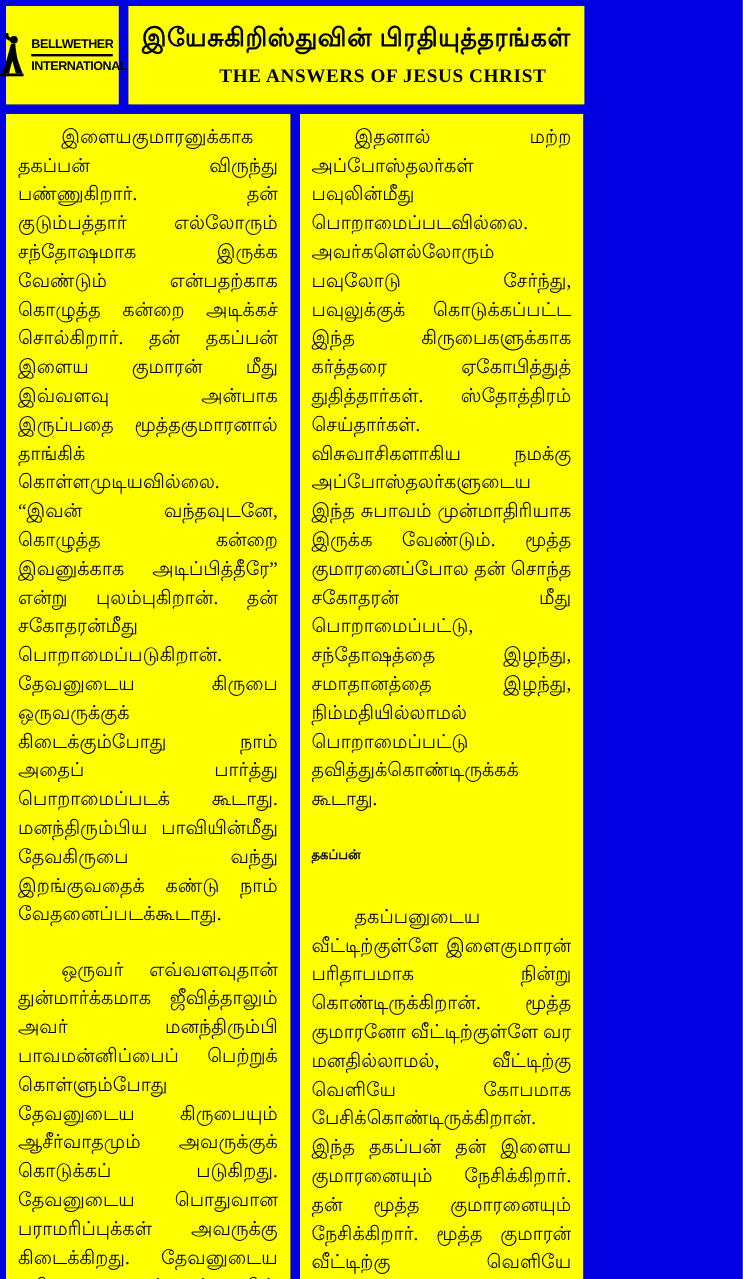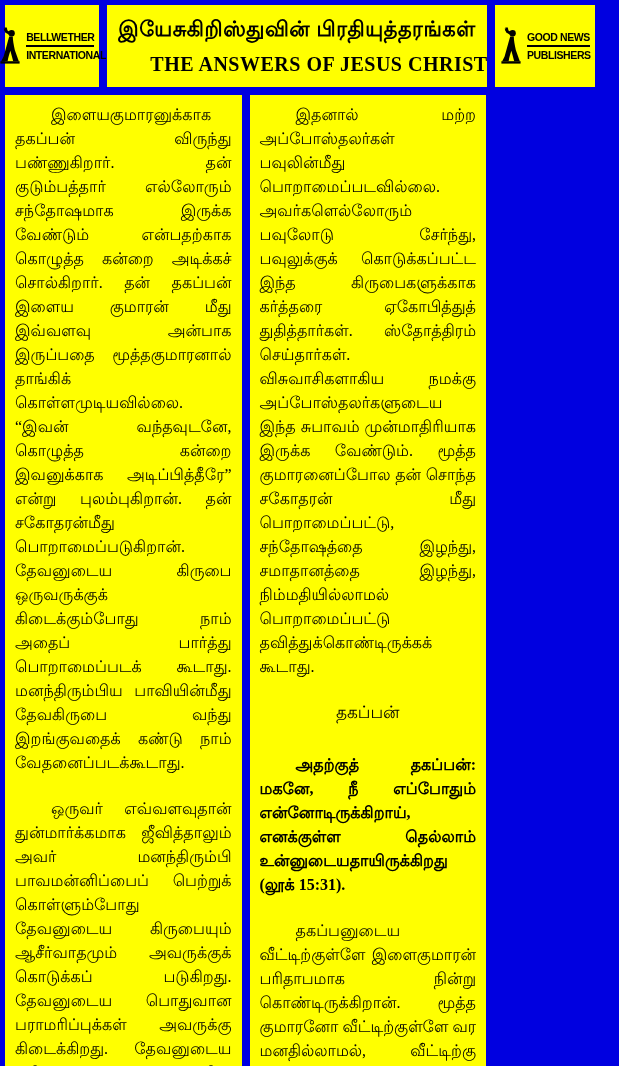--- a/index.html
+++ b/index.html
@@ -38,21 +38,21 @@
   .underlined{border-bottom:2px solid #000;padding-bottom:1px;margin-bottom:2px;}
   .title-box{
     display:flex;flex-direction:column;align-items:center;justify-content:center;
     gap:9px;padding:4px 24px;
   }
   .title-tamil{
     font-weight:bold;font-size:21px;color:#000;white-space:nowrap;letter-spacing:0.5px;
   }
   .title-english{
     font-family:"Liberation Serif","DejaVu Serif",serif;
-    font-weight:bold;font-size:20px;color:#000;white-space:nowrap;letter-spacing:0.5px;margin-left:44px;
+    font-weight:bold;font-size:16px;color:#000;white-space:nowrap;letter-spacing:0.5px;margin-left:44px;
   }
   
   .content{
     margin-top:8px;
     flex:1 1 auto;
     display:grid;grid-template-columns:1fr 1fr;gap:8px;
   }
   .column{
     padding:8px 10px;
     color:#000;
@@ -61,21 +61,21 @@
   }
   .column p{
     margin:0 0 22px 0;
     text-align:justify;
     text-indent:36px;
     font-family:Liberation Serif, serif;
   }
   .column p:last-child{margin-bottom:0;}
   .verse{font-weight:bold;}
   .section-heading{
-    font-size:17px;font-weight:normal;margin:4px 0 28px 0;text-indent:0;text-align:center;
+    font-size:11px;font-weight:bold;margin:4px 0 28px 0;text-indent:0;
   }
 </style>
 </head>
 <body>
 
 <div class="page">
 
   <div class="header">
 
     <div class="box logo-box">
@@ -94,50 +94,32 @@
         <span class="logo-line underlined">BELLWETHER</span>
         <span class="logo-line">INTERNATIONAL</span>
       </span>
     </div>
 
     <div class="box title-box">
       <div class="title-tamil">இயேசுகிறிஸ்துவின் பிரதியுத்தரங்கள்</div>
       <div class="title-english">THE ANSWERS OF JESUS CHRIST</div>
     </div>
 
-    <div class="box logo-box">
-      <span class="figure">
-        <svg viewBox="0 0 30 46" width="24" height="38" aria-hidden="true">
-          <g fill="#000">
-            <circle cx="17" cy="7" r="4"></circle>
-            <path d="M14 5 L7 1 L9 6 L14 9 Z"></path>
-            <path d="M8 0 L11 0 L12 5 L8 4 Z"></path>
-            <path d="M14 11 C12 18 10 26 7 36 L4 42 L12 42 C13 37 14 33 15.5 29 C16.5 33 18 38 19 42 L26 42 L21 28 C19.5 21 18.5 15 18.5 11 Z"></path>
-            <rect x="3" y="42" width="24" height="3"></rect>
-          </g>
-        </svg>
-      </span>
-      <span class="logo-text">
-        <span class="logo-line underlined">GOOD NEWS</span>
-        <span class="logo-line">PUBLISHERS</span>
-      </span>
-    </div>
 
   </div>
 
   <div class="content">
 
     <div class="box column">
       <p>இளையகுமாரனுக்காக தகப்பன் விருந்து பண்ணுகிறார். தன் குடும்பத்தார் எல்லோரும் சந்தோஷமாக இருக்க வேண்டும் என்பதற்காக கொழுத்த கன்றை அடிக்கச் சொல்கிறார். தன் தகப்பன் இளைய குமாரன் மீது இவ்வளவு அன்பாக இருப்பதை மூத்தகுமாரனால் தாங்கிக் கொள்ளமுடியவில்லை. “இவன் வந்தவுடனே, கொழுத்த கன்றை இவனுக்காக அடிப்பித்தீரே” என்று புலம்புகிறான். தன் சகோதரன்மீது பொறாமைப்படுகிறான். தேவனுடைய கிருபை ஒருவருக்குக் கிடைக்கும்போது நாம் அதைப் பார்த்து பொறாமைப்படக் கூடாது. மனந்திரும்பிய பாவியின்மீது தேவகிருபை வந்து இறங்குவதைக் கண்டு நாம் வேதனைப்படக்கூடாது.</p>
       <p>ஒருவர் எவ்வளவுதான் துன்மார்க்கமாக ஜீவித்தாலும் அவர் மனந்திரும்பி பாவமன்னிப்பைப் பெற்றுக் கொள்ளும்போது தேவனுடைய கிருபையும் ஆசீர்வாதமும் அவருக்குக் கொடுக்கப் படுகிறது. தேவனுடைய பொதுவான பராமரிப்புக்கள் அவருக்கு கிடைக்கிறது. தேவனுடைய புதிய உடன்படிக்கையின் ஆசீர்வாதங்கள் அவருக்கு தாராளமாக கொடுக்கப்படுகிறது. மனந்திரும்பிய ஒரு பாவி தேவனால் ஆசீர்வதிக்கப்படுவதைப் பார்த்து நாம் பொறாமைப்படக்கூடாது. தேவனுடைய கிருபையின் வரங்கள் அப்படிப்பட்டவர்களுக்குக் கிடைக்கும்போது நாம் வேதனையோடு புலம்பக்கூடாது.</p>
       <p>அப்போஸ்தலர் பவுல் மனந்திரும்பி கிறிஸ்தவராக ஆவதற்கு முன்பு, கர்த்தருடைய பிள்ளைகளை துன்பப்படுத்தினார். இயேசுகிறிஸ்துவுக்கும் அவருடைய உபதேசத்திற்கும் முரணாக ஜீவித்தார். இப்படிப்பட்ட பவுல் மனந்திரும்பி இரட்சிக்கப்பட்ட பிறகு தேவனுடைய கிருபையை அளவில்லாமல் பெற்றுக்கொண்டார். மற்ற அப்போஸ்தலர்களைவிட தேவகிருபை இவருக்கு அதிகமாக கொடுக்கப்பட்டது. தேவனுடைய தெய்வீக பராமரிப்பு கிடைத்தது. பரம தரிசனங்களை தரிசித்தார். கல்வாரி தரிசனத்தை இவர் மறந்துவிடவில்லை. பவுலின் ஊழிய எல்லையை கர்த்தர் விரிவுபடுத்தினார்.</p>
     </div>
 
     <div class="box column">
       <p>இதனால் மற்ற அப்போஸ்தலர்கள் பவுலின்மீது பொறாமைப்படவில்லை. அவர்களெல்லோரும் பவுலோடு சேர்ந்து, பவுலுக்குக் கொடுக்கப்பட்ட இந்த கிருபைகளுக்காக கர்த்தரை ஏகோபித்துத் துதித்தார்கள். ஸ்தோத்திரம் செய்தார்கள். விசுவாசிகளாகிய நமக்கு அப்போஸ்தலர்களுடைய இந்த சுபாவம் முன்மாதிரியாக இருக்க வேண்டும். மூத்த குமாரனைப்போல தன் சொந்த சகோதரன் மீது பொறாமைப்பட்டு, சந்தோஷத்தை இழந்து, சமாதானத்தை இழந்து, நிம்மதியில்லாமல் பொறாமைப்பட்டு தவித்துக்கொண்டிருக்கக் கூடாது.</p>
       <h2 class="section-heading">தகப்பன்</h2>
-      <p class="verse">அதற்குத் தகப்பன்: மகனே, நீ எப்போதும் என்னோடிருக்கிறாய், எனக்குள்ள தெல்லாம் உன்னுடையதாயிருக்கிறது (லூக் 15:31).</p>
       <p>தகப்பனுடைய வீட்டிற்குள்ளே இளைகுமாரன் பரிதாபமாக நின்று கொண்டிருக்கிறான். மூத்த குமாரனோ வீட்டிற்குள்ளே வர மனதில்லாமல், வீட்டிற்கு வெளியே கோபமாக பேசிக்கொண்டிருக்கிறான். இந்த தகப்பன் தன் இளைய குமாரனையும் நேசிக்கிறார். தன் மூத்த குமாரனையும் நேசிக்கிறார். மூத்த குமாரன் வீட்டிற்கு வெளியே கோபத்தோடு நின்று கொண்டிருந்தாலும், அவன்மீதும் அன்பாக இருக்கும் தகப்பன், வெளியே வந்து அவனையும் வீட்டிற்குள் வருமாறு வருந்தி அழைக்கிறார். மூத்த குமாரனுடைய இருதயம் வேதனையடைந்திருந்தாலும் அந்த வேதனையை நீக்க முயற்சி பண்ணுகிறார். அவனுடைய கோபத்தை ஆற்றுகிறார். மனந்திரும்பி வந்திருக்கும் தன் இளையகுமாரன் மீது அன்பாக இருக்கும் இந்த தகப்பன், தன்னோடு கூடவேயிருந்து இத்தனை வருஷகாலமாய் தனக்கு ஊழியம் செய்து, தன்னுடைய கற்பனையை மீறாமலிருக்கும் இந்த மூத்த குமாரன்மீதும் இந்த தகப்பன் பிரியமாயிருக்கிறார்.</p>
     </div>
 
   </div>
 
 </div>
 
 </body></html>

